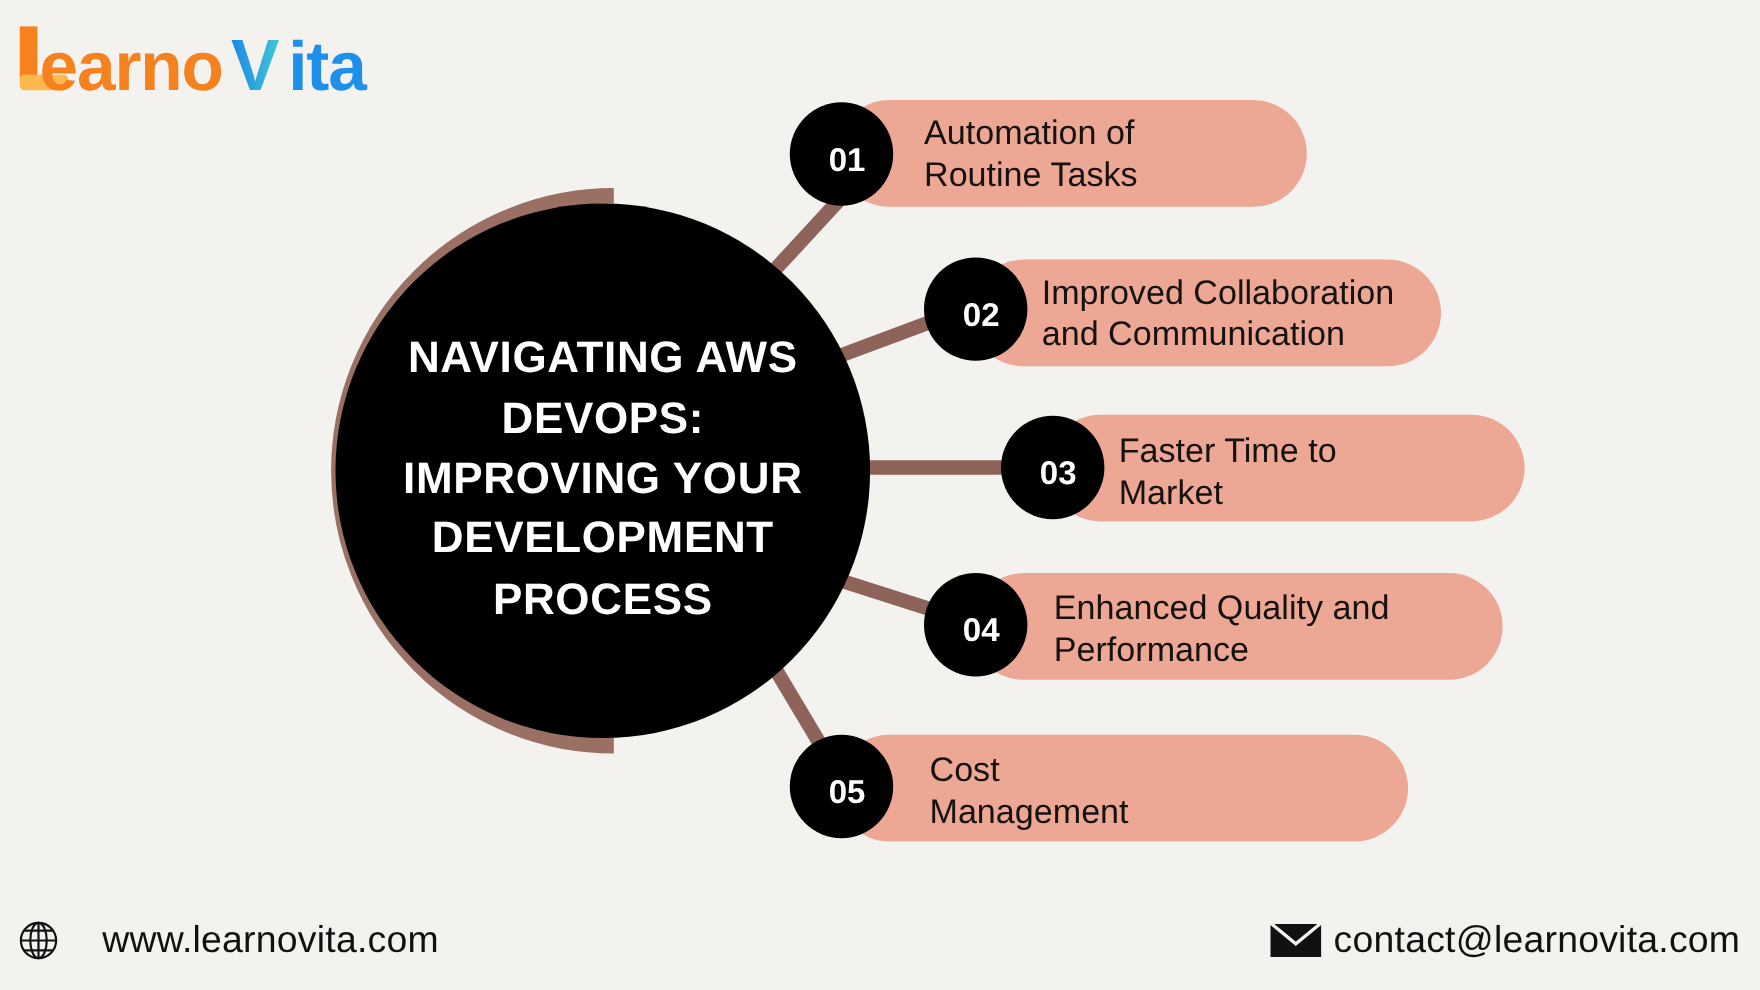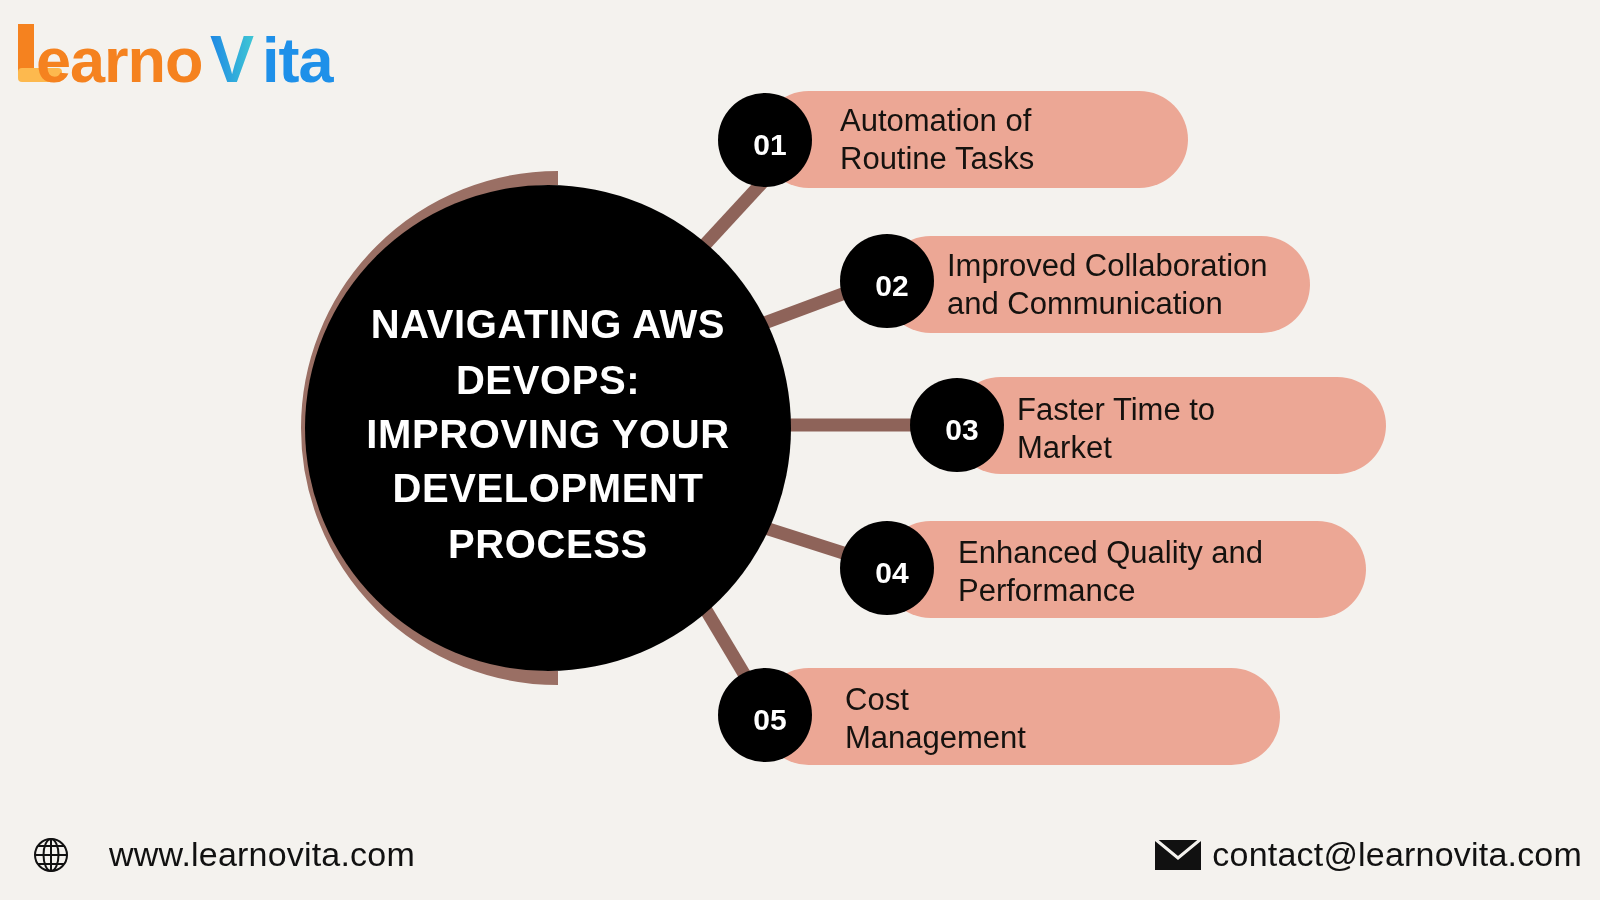--- a/index.html
+++ b/index.html
@@ -41,21 +41,21 @@
     position: absolute;
     bottom: 26px;
     display: flex;
     align-items: center;
     gap: 10px;
     color: #111111;
     font-size: 34px;
     letter-spacing: .2px;
     white-space: nowrap;
   }
-  .footer-left  { left: 32px; gap: 39px; }
+  .footer-left  { left: 16px; gap: 39px; }
   .footer-right { right: 18px; text-align: center; }
   .footer-icon {
     display: block;
     flex: 0 0 auto;
   }
 </style>
 </head>
 <body>
 
 <svg id="canvas" viewBox="0 0 1600 900">

